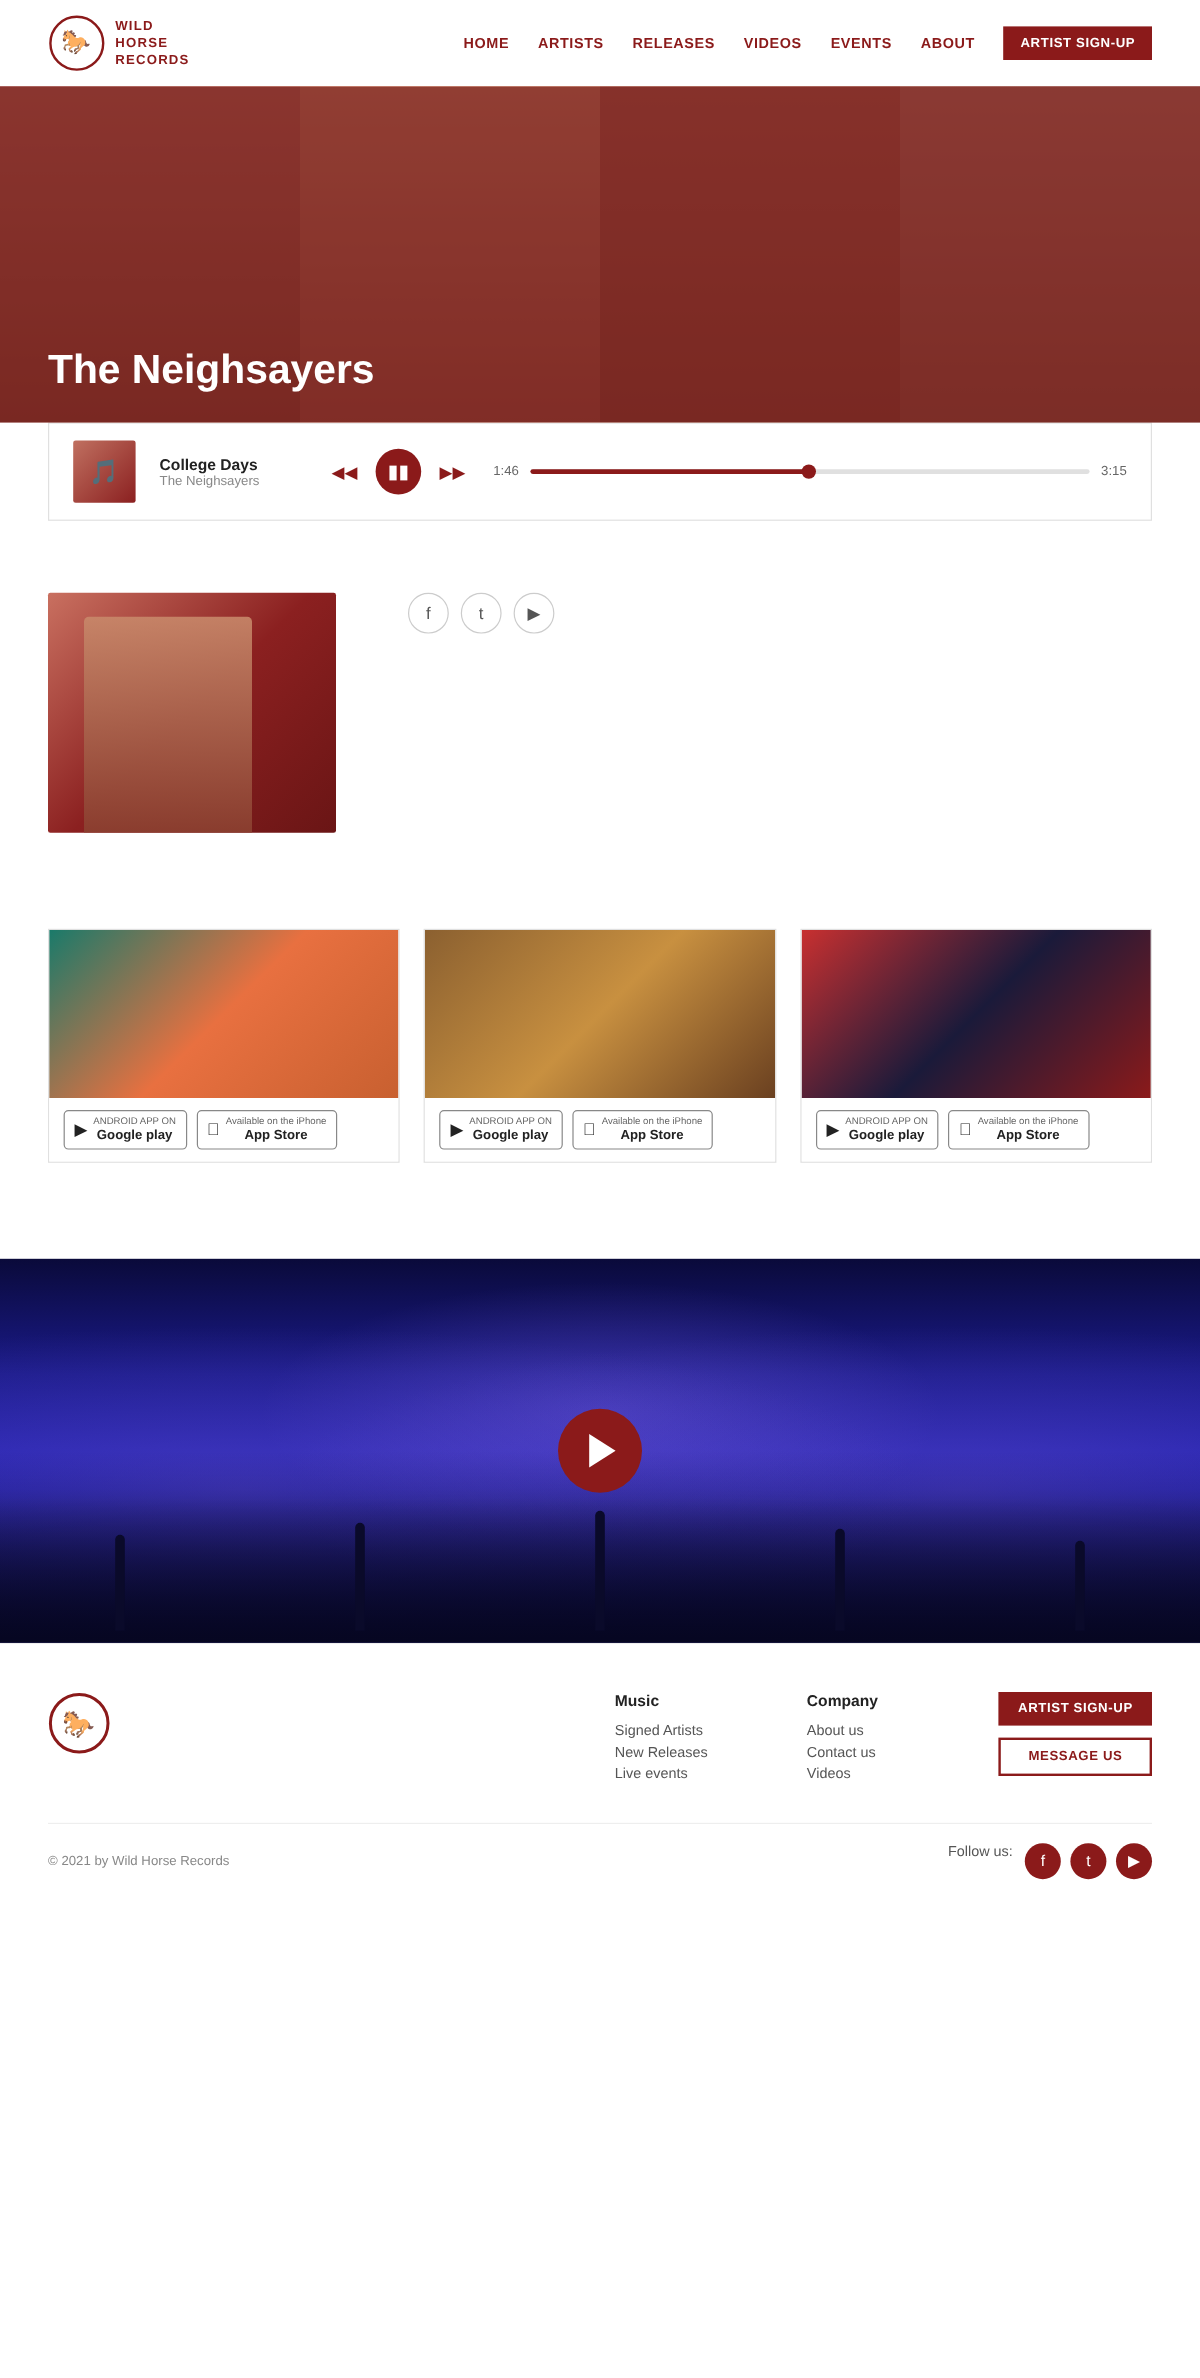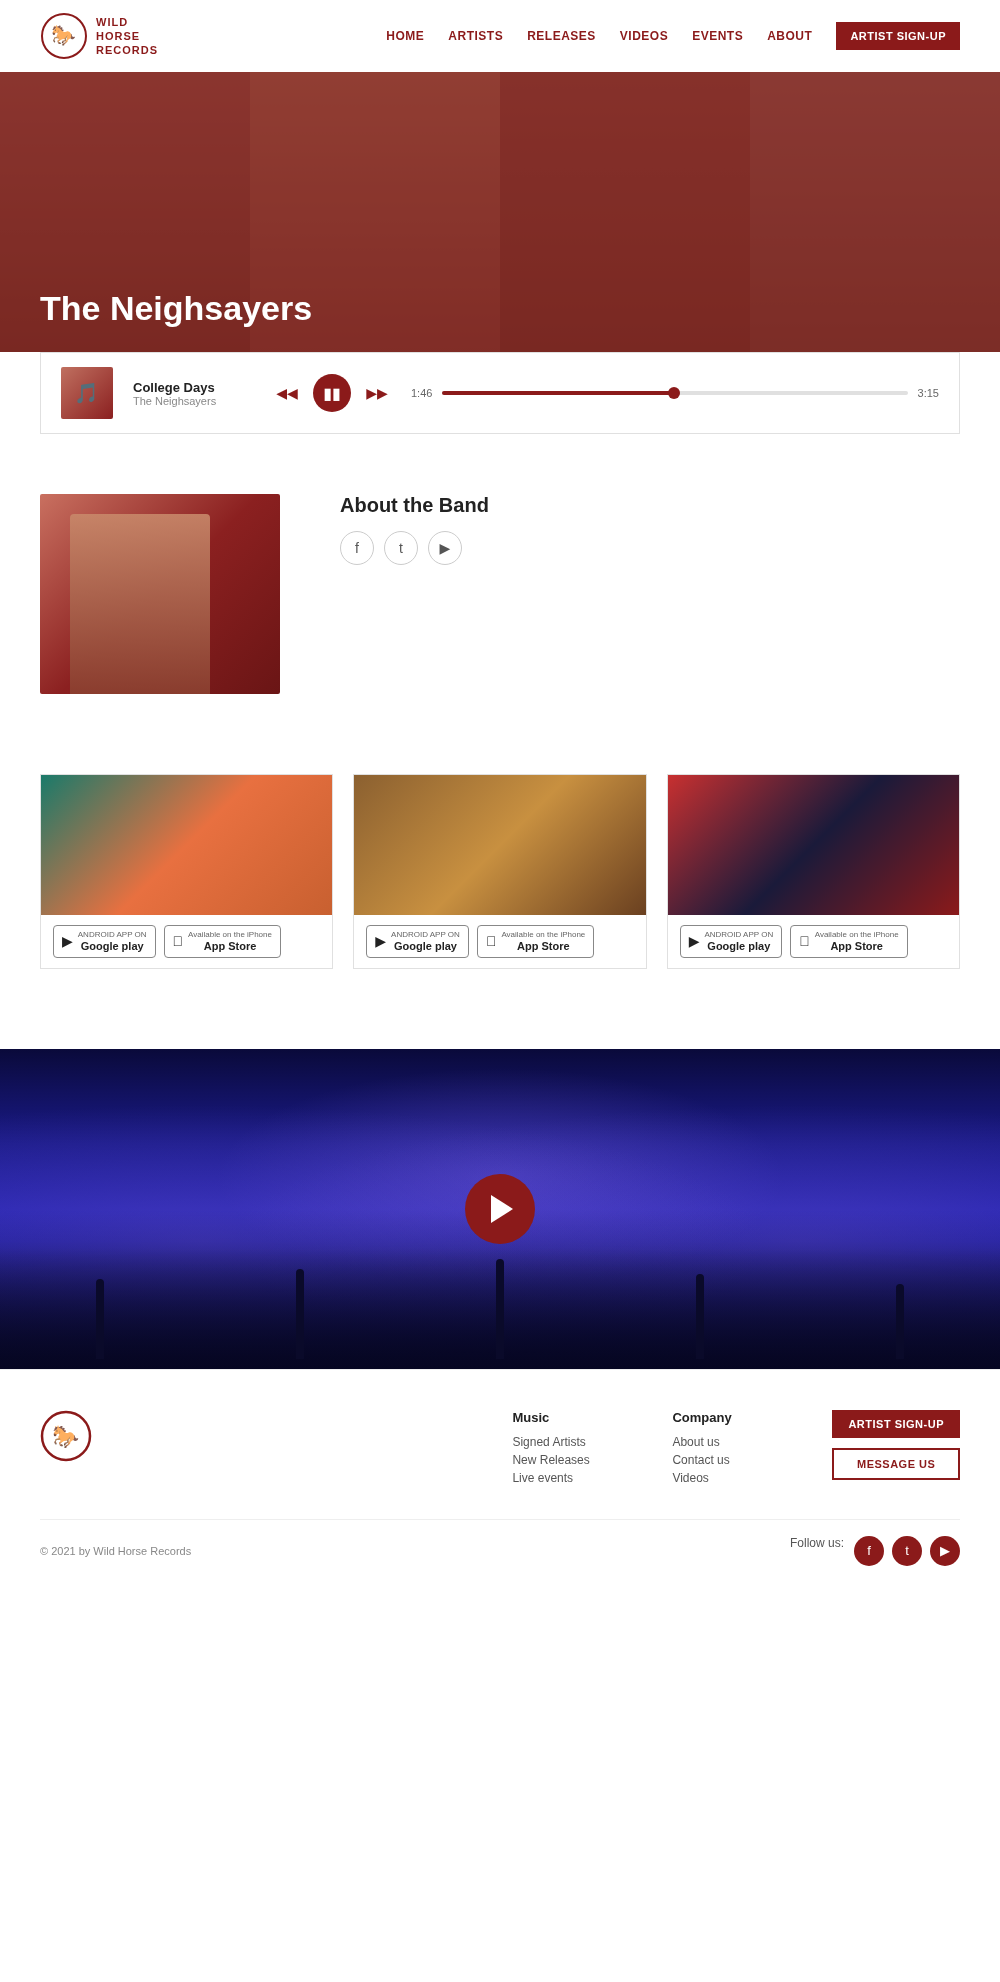--- a/index.html
+++ b/index.html
@@ -528,21 +528,20 @@
     </div>
     <span class="progress-time">3:15</span>
   </div>
 </div>
 
 <section class="about-section">
   <div class="about-img">
     <div class="about-img-person"></div>
   </div>
   <div class="about-content">
-    <h2 class="about-heading">About the Band</h2>
     <div class="social-icons">
       <div class="social-icon">f</div>
       <div class="social-icon">t</div>
       <div class="social-icon">▶</div>
     </div>
   </div>
 </section>
 
 <section class="recent-albums">
   <div class="albums-grid">

